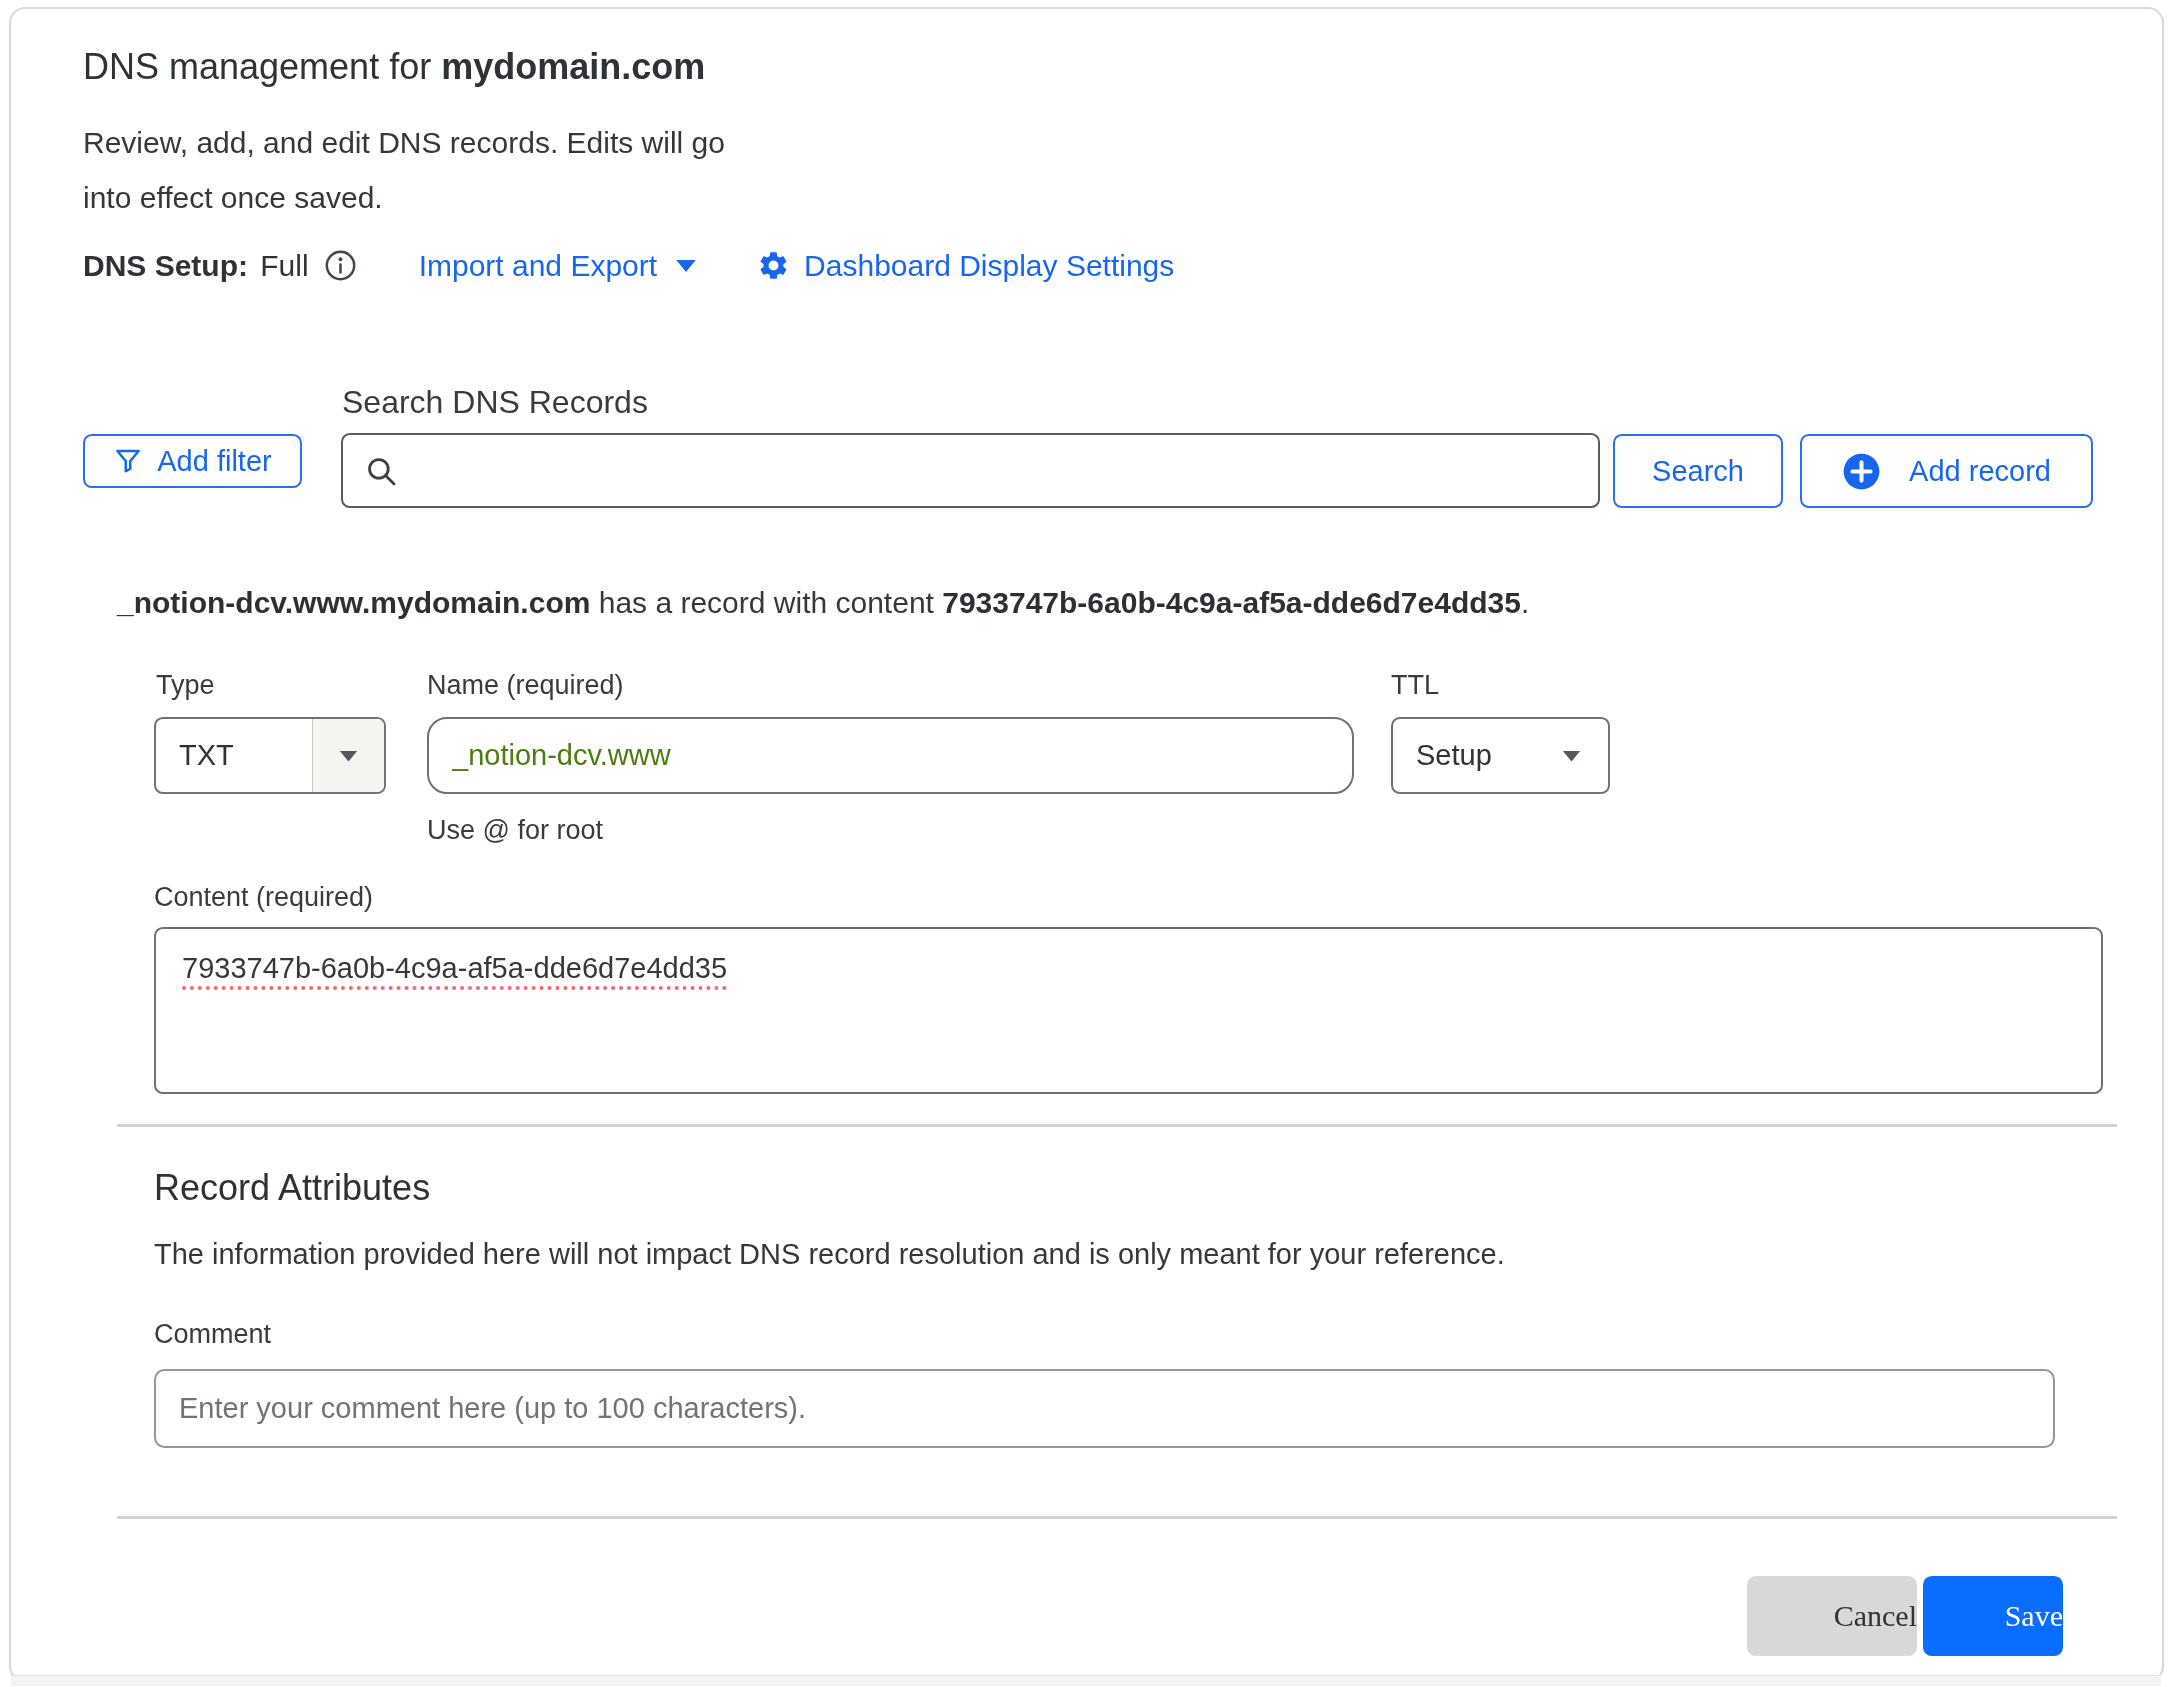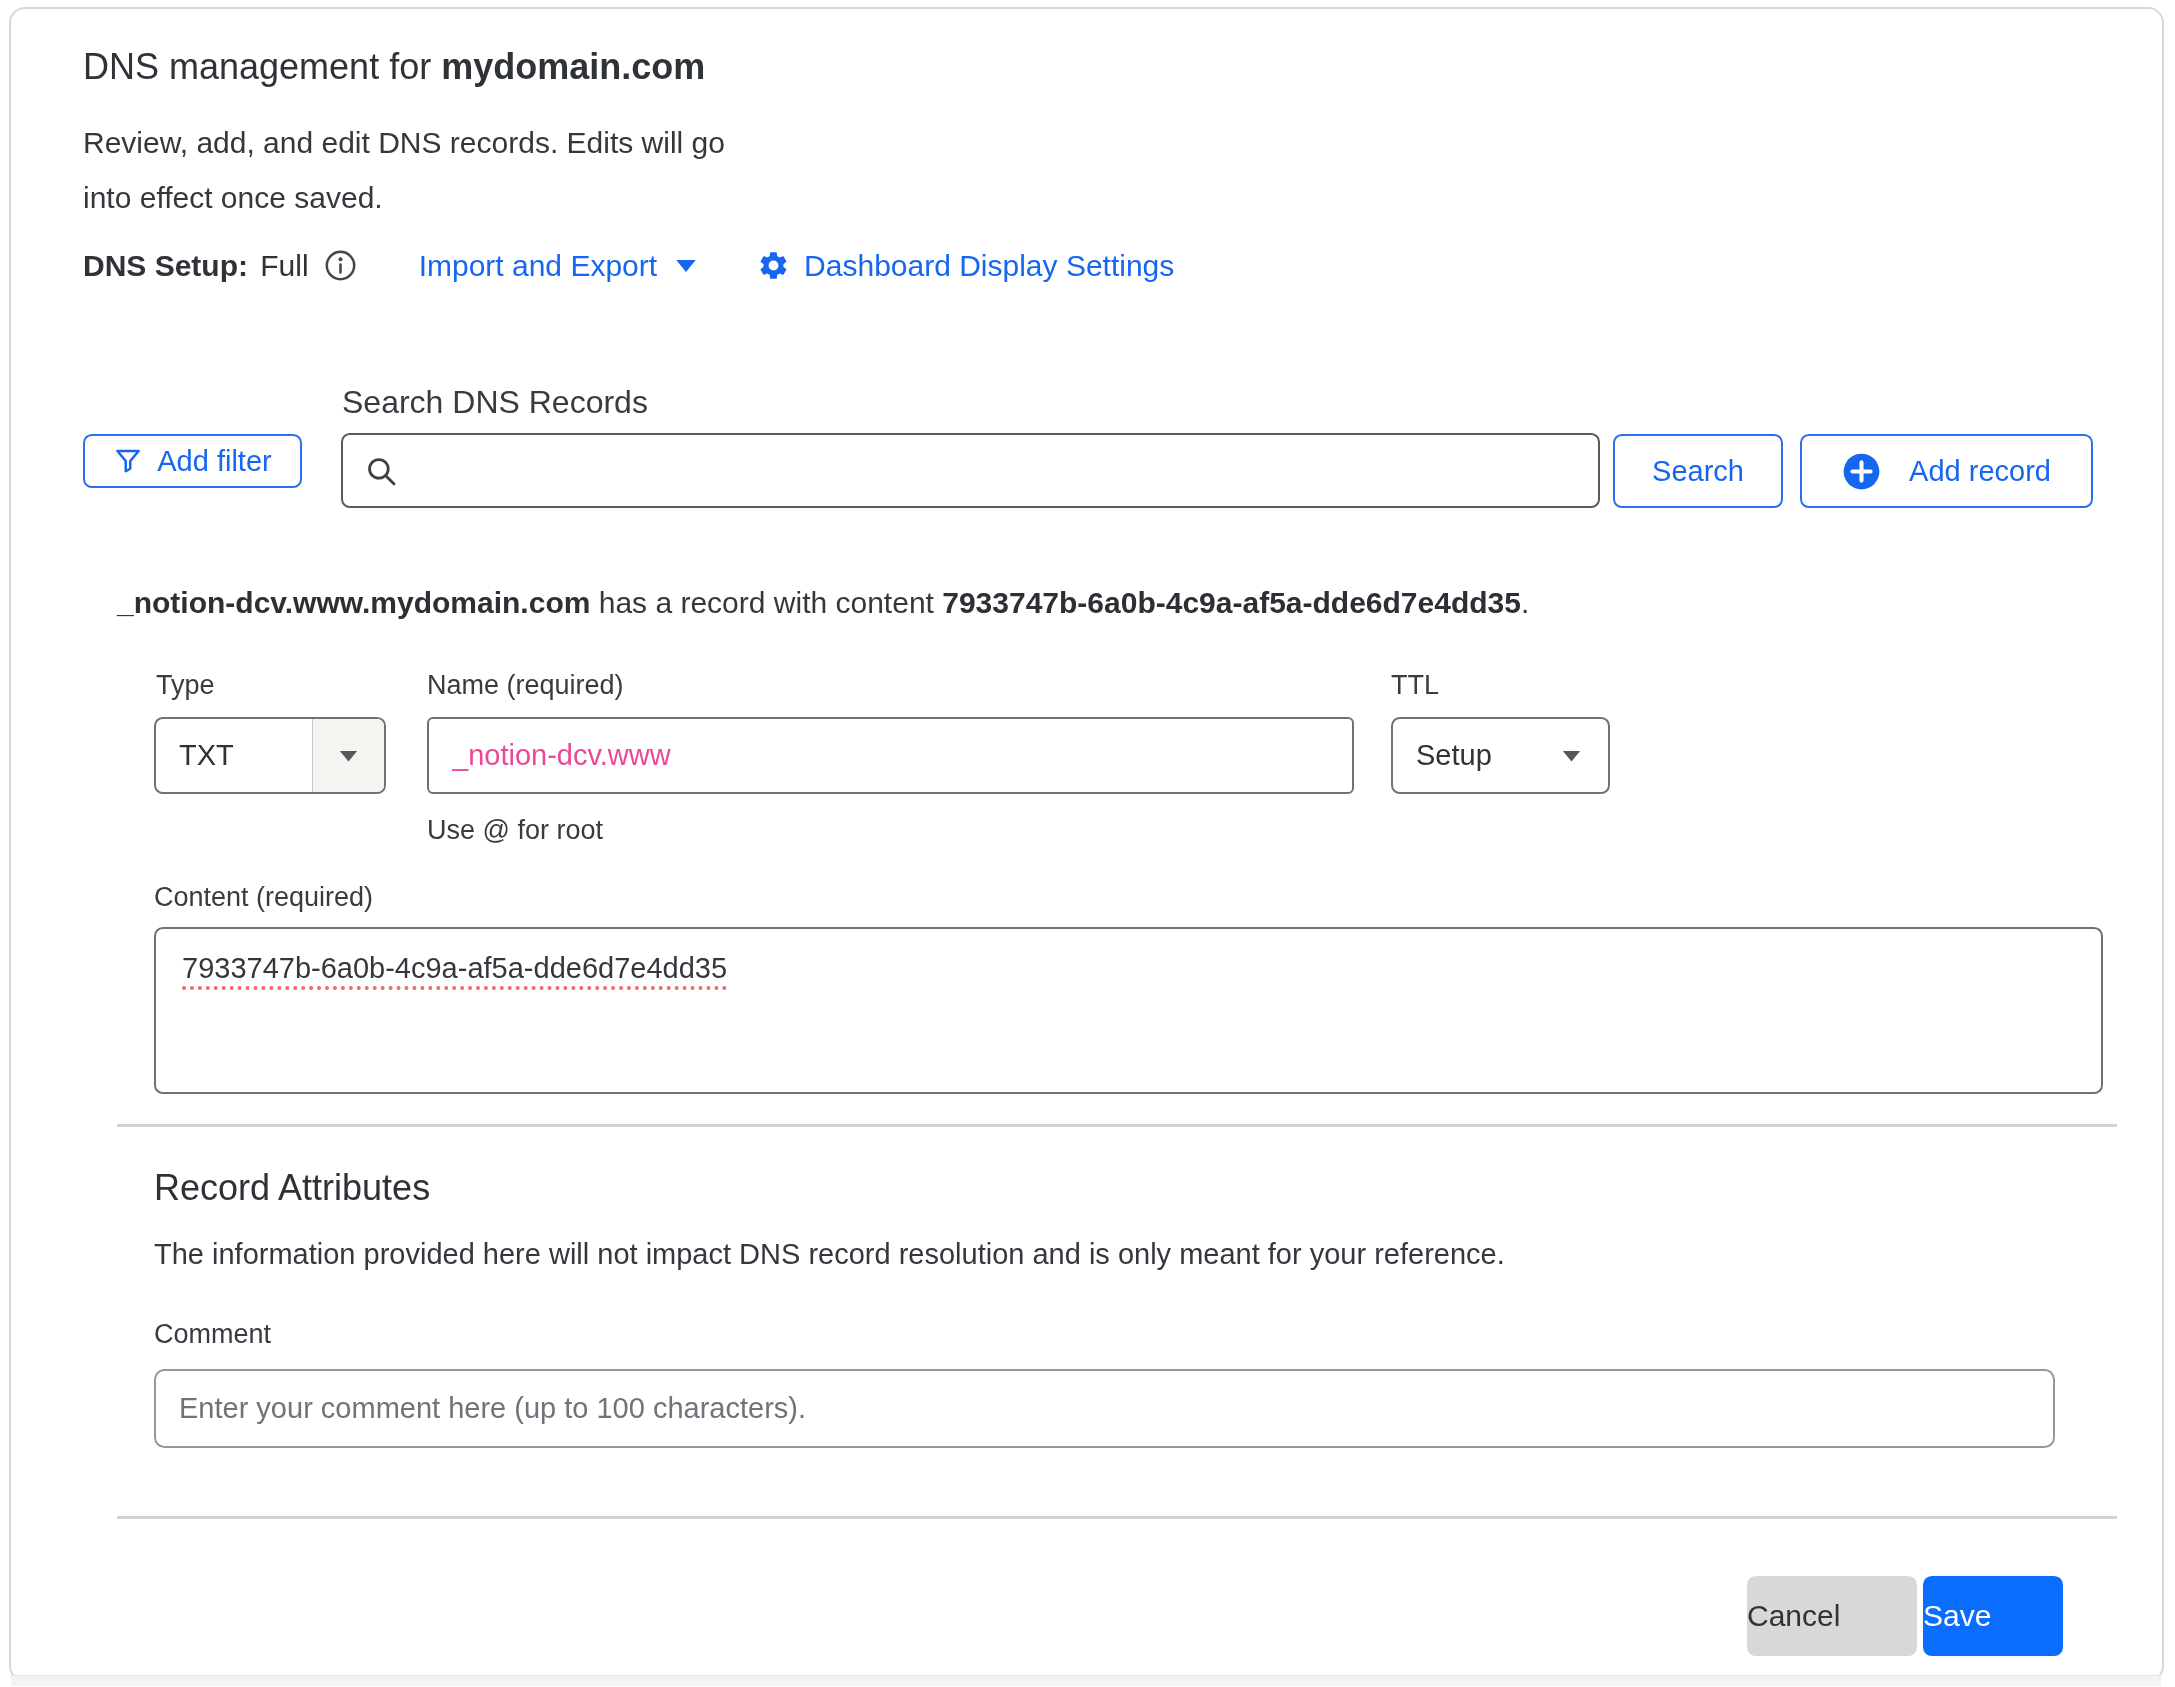--- a/index.html
+++ b/index.html
@@ -40,21 +40,21 @@
   
   .fld-label { font-size:27px; color:#383c41; }
   .type-label { left:156px; top:670px; }
   .name-label { left:427px; top:670px; }
   .ttl-label { left:1391px; top:670px; }
   .select-box { border:2.6px solid #6e7277; border-radius:8.8px; background:#fff; height:77px; display:flex; align-items:center; cursor:pointer; overflow:hidden; }
   .type-select { left:154px; top:717px; width:232px; }
   .type-text { flex:1; padding-left:23px; font-size:29px; color:#2f3338; }
   .type-arrow { width:72px; height:100%; background:#f4f4f1; border-left:1.8px solid #c9c9c9; display:flex; align-items:center; justify-content:center; }
   .name-wrap { left:427px; top:717px; width:927px; height:77px; }
-  .name-wrap input { width:100%; height:100%; border:2.6px solid #6e7277; border-radius:6px; font-size:29px; font-family:"Liberation Sans", sans-serif; padding:0 21px 0 23px; color:#ec4899; }
+  .name-wrap input { width:100%; height:100%; border:2.6px solid #6e7277; border-radius:20px; font-size:29px; font-family:"Liberation Sans", sans-serif; padding:0 21px 0 23px; color:#4d7c0f; }
   .ttl-select { left:1391px; top:717px; width:219px; justify-content:space-between; }
   .ttl-text { padding-left:23px; font-size:29px; color:#2f3338; }
   .ttl-arrow { padding-right:24.6px; display:flex; align-items:center; }
   .name-hint { left:427px; top:815px; font-size:27px; color:#383c41; }
 
   .content-label { left:154px; top:882px; }
   .content-box { left:154px; top:927px; width:1949px; height:167px; border:2.6px solid #6e7277; border-radius:8.8px; background:#fff; padding:23px 26px; font-size:29px; color:#34383d; cursor:text; }
   .spell { text-decoration:underline dotted #f06a6a; text-decoration-thickness:3.5px; text-underline-offset:8px; }
 
   .divider { left:117px; width:2000px; height:2.6px; background:#d3d3d3; }
@@ -65,21 +65,21 @@
   .attr-row { left:154px; top:1167px; display:flex; align-items:center; }
   .attr-heading { font-size:36px; color:#2e3237; }
   .doc-badge { margin-left:37px; display:inline-flex; align-items:center; background:#ededfc; border-radius:877px; padding:13px 24.6px; font-size:25.5px; color:#3d3ed1; cursor:pointer; gap:12.3px; }
   .attr-desc { left:154px; top:1238px; font-size:29px; color:#34383d; }
   .comment-label { left:154px; top:1319px; }
   .comment-wrap { left:154px; top:1369px; width:1901px; height:79px; }
   .comment-wrap input { width:100%; height:100%; border:2.6px solid #94989e; border-radius:10.5px; font-size:29px; font-family:"Liberation Sans", sans-serif; padding:0 23px; color:#2f3338; }
   .comment-wrap input::placeholder { color:#6f737a; opacity:1; }
 
   
-  .btn { display:flex; align-items:center; justify-content:flex-start; border:none; border-radius:8.8px; font-size:30px; font-family:Liberation Sans, sans-serif; cursor:pointer; }
+  .btn { display:flex; align-items:center; justify-content:flex-end; border:none; border-radius:8.8px; font-size:30px; font-family:Liberation Serif, serif; cursor:pointer; }
   .cancel-btn { left:1747px; top:1576px; width:170px; height:80px; background:#d8d8d8; color:#2f3237; }
   .save-btn { left:1923px; top:1576px; width:140px; height:80px; background:#0b6dfd; color:#ffffff; }
 </style>
 </head>
 <body>
 
 <div class="abs card"></div>
 
 <div class="abs page-title"><span>DNS management for </span><b>mydomain.com</b></div>
 <div class="abs subtitle" style="top:126px;">Review, add, and edit DNS records. Edits will go</div>

